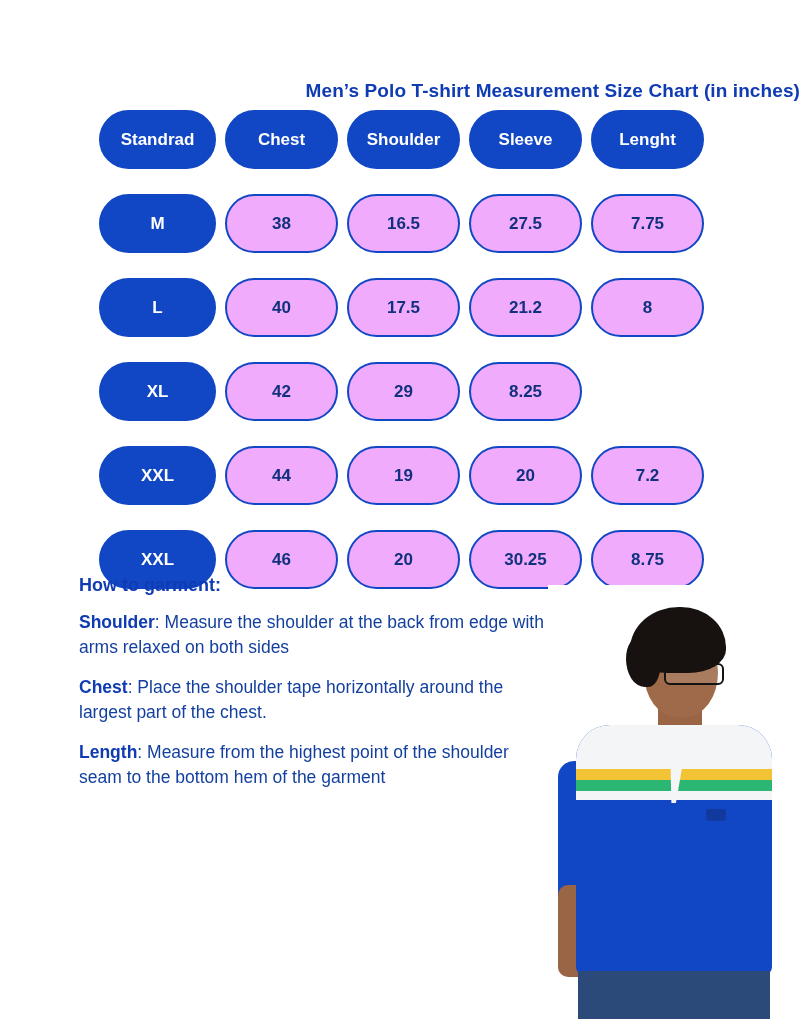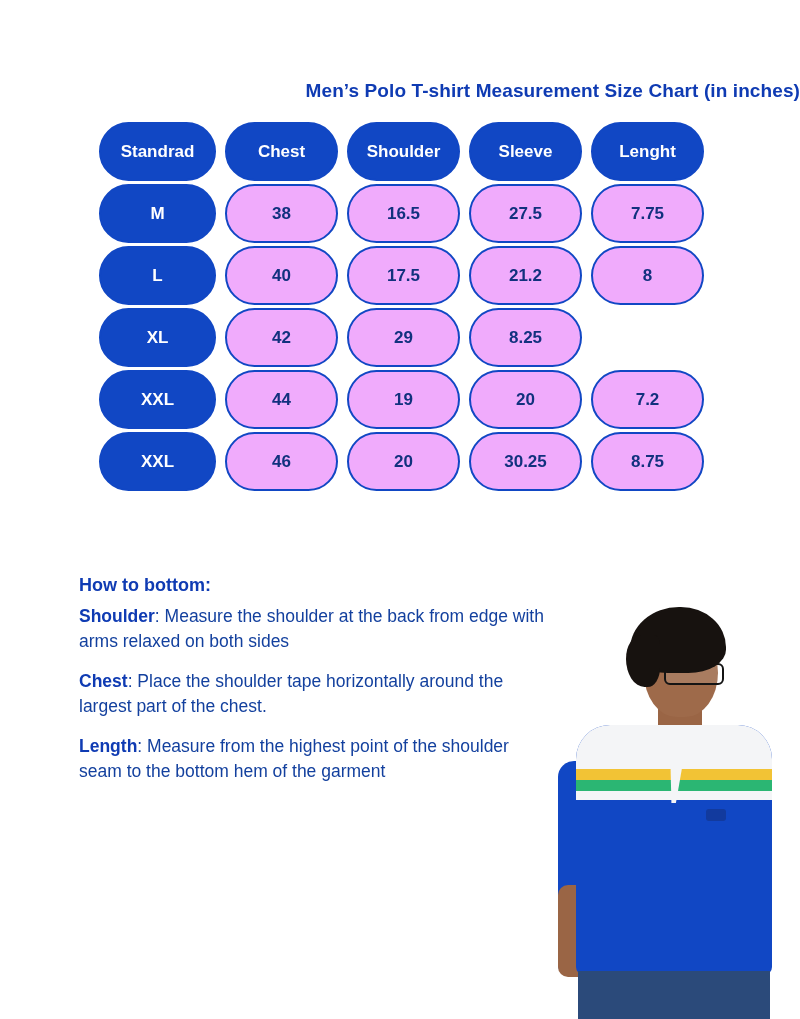--- a/index.html
+++ b/index.html
@@ -31,26 +31,26 @@
     text-align: right;
     font-size: 19px;
     font-weight: bold;
     color: #0f3bb3;
     letter-spacing: 0.1px;
   }
 
   
   .size-table {
     position: absolute;
-    top: 122px;
+    top: 110px;
     left: 99px;
     width: 607px;
     display: flex;
     flex-direction: column;
-    gap: 3px;
+    gap: 25px;
   }
   .size-row {
     display: flex;
     gap: 9px;
   }
   .cell {
     height: 59px;
     border-radius: 30px;
     display: flex;
     align-items: center;
@@ -91,21 +91,21 @@
   .how-heading {
     font-weight: bold;
     font-size: 18px;
     color: #0f3bb3;
     margin-bottom: 0px;
   }
   .para {
     margin-top: 14px;
   }
   .para.first {
-    margin-top: 6px;
+    margin-top: 12px;
   }
   .term {
     font-weight: bold;
     color: #0f3bb3;
   }
 
   
   .photo {
     position: absolute;
     left: 548px;
@@ -309,21 +309,21 @@
       <div class="cell first label">XXL</div>
       <div class="cell rest value">46</div>
       <div class="cell rest value">20</div>
       <div class="cell rest value">30.25</div>
       <div class="cell rest value">8.75</div>
     </div>
 
   </div>
 
   <div class="how-block">
-    <div class="how-heading">How to bottom:</div>
+    <div class="how-heading">How to garment:</div>
 
     <div class="para first">
       <span class="term">Shoulder</span><span>: Measure the shoulder at the back from edge with arms relaxed on both sides</span>
     </div>
 
     <div class="para">
       <span class="term">Chest</span><span>: Place the shoulder tape horizontally around the largest part of the chest.</span>
     </div>
 
     <div class="para">

